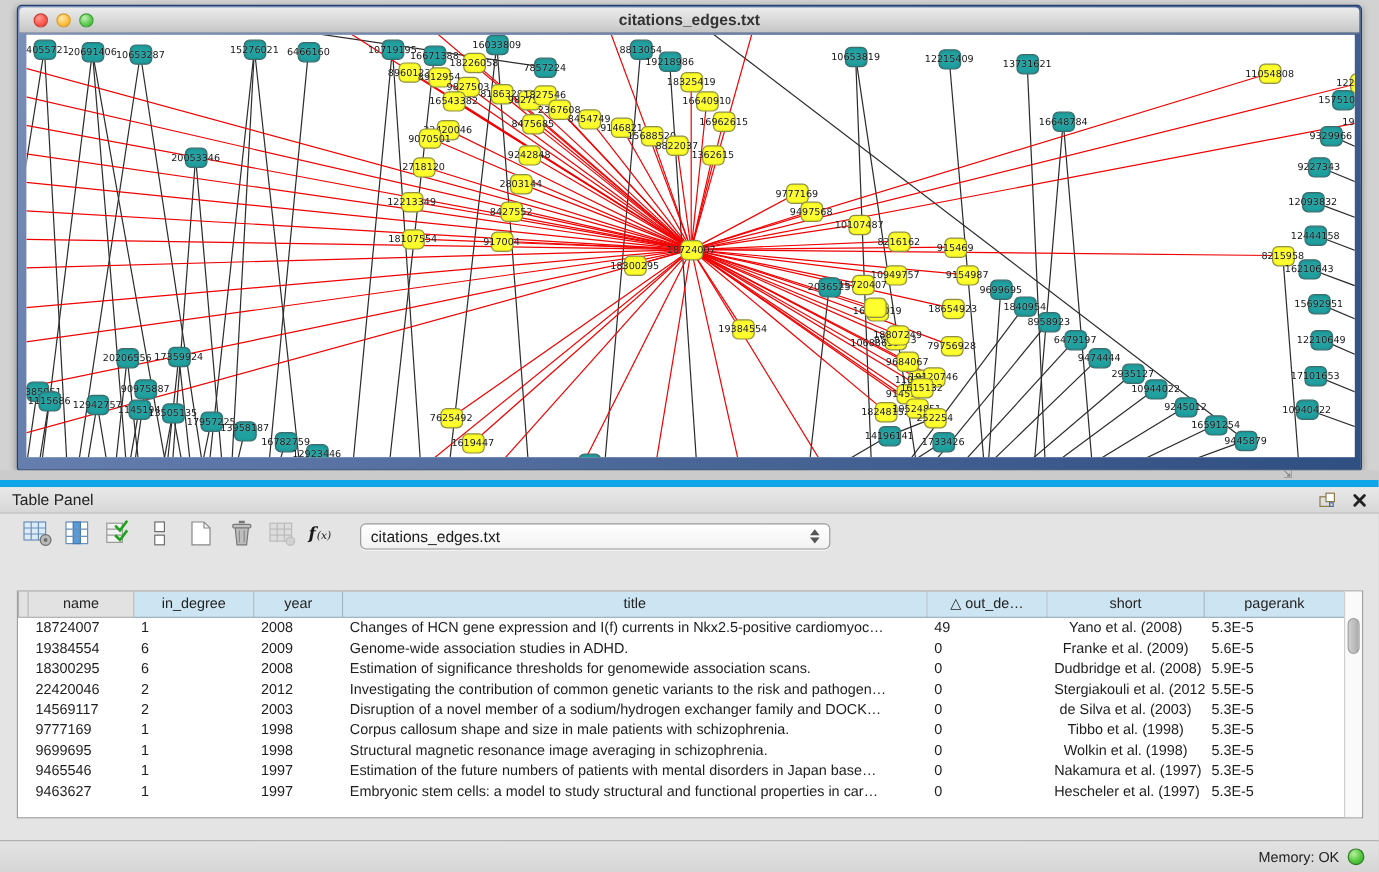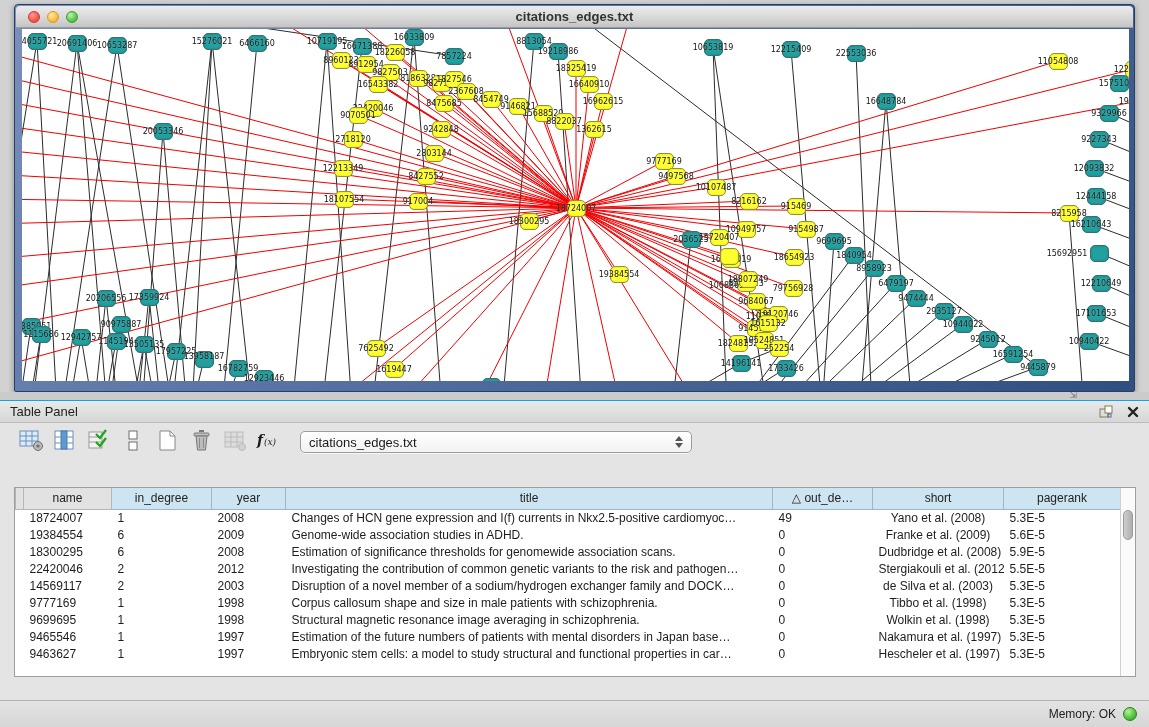--- a/index.html
+++ b/index.html
@@ -23,21 +23,21 @@
   .canvas svg { position:absolute; left:0; top:0; }
   .gnode { position:absolute; width:19px; height:17px; border-radius:5px; border:1px solid #5a5a5a; }
   .gnode.y { background:#ffff2e; border-color:#8f8f45; box-shadow:inset 0 0 2px #d9d900; }
   .gnode.t { background:#21a0a0; border-color:#3f6d6d; box-shadow:inset 0 0 2px #0f7d7d; }
   .nlabel { position:absolute; width:70px; text-align:center; font-size:8px; line-height:9px;
     color:#141414; font-family:"DejaVu Sans", sans-serif; pointer-events:none; white-space:nowrap;
     text-shadow:0 0 1px rgba(255,255,255,.55); }
 
   
   .table-panel { position:absolute; left:0; top:400px; width:1149px; height:300px;
-    background:#e4e4e4; border-top:1px solid #0ea5e9; }
+    background:#e4e4e4; border-top:6px solid #0ea5e9; }
   .splitter { position:absolute; left:0; top:392px; width:1149px; height:8px; background:#cbcbcb; }
   .grip-ic { position:absolute; right:72px; top:-2px; color:#777; font-size:9px; }
   .tp-header { height:22px; background:linear-gradient(#e9e9e9,#d7d7d7); border-bottom:1px solid #bcbcbc;
     display:flex; align-items:center; padding:0 10px; }
   .tp-title { font-size:13px; color:#222; }
   .tp-header .spacer { flex:1; }
   .hdr-ic { margin-left:14px; cursor:pointer; display:inline-flex; align-items:center; }
 
   .tp-toolbar { height:34px; display:flex; align-items:center; padding:6px 0 2px 18px; }
   .tool-ic { width:27px; height:24px; margin-right:7px; display:inline-flex; align-items:center; justify-content:center; }
@@ -382,39 +382,39 @@
       <div class="nlabel" style="left: 397px; top: 23px;">7857224</div>
       <div class="gnode t" style="left: 502.5px; top: 3.5px;"></div>
       <div class="nlabel" style="left: 477px; top: 8px;">8813054</div>
       <div class="gnode t" style="left: 526.5px; top: 13.5px;"></div>
       <div class="nlabel" style="left: 501px; top: 18px;">19218986</div>
       <div class="gnode t" style="left: 681.5px; top: 9.5px;"></div>
       <div class="nlabel" style="left: 656px; top: 14px;">10653819</div>
       <div class="gnode t" style="left: 759.5px; top: 11.5px;"></div>
       <div class="nlabel" style="left: 734px; top: 16px;">12215409</div>
       <div class="gnode t" style="left: 824.5px; top: 15.5px;"></div>
-      <div class="nlabel" style="left: 799px; top: 20px;">22553036</div>
+      <div class="nlabel" style="left: 799px; top: 20px;">13731621</div>
       <div class="gnode t" style="left: 131.5px; top: 93.5px;"></div>
       <div class="nlabel" style="left: 106px; top: 98px;">20053346</div>
       <div class="gnode t" style="left: 854.5px; top: 63.5px;"></div>
       <div class="nlabel" style="left: 829px; top: 68px;">16648784</div>
       <div class="gnode t" style="left: 1087.5px; top: 45.5px;"></div>
       <div class="nlabel" style="left: 1062px; top: 50px;">15751074</div>
       <div class="gnode t" style="left: 1077.5px; top: 75.5px;"></div>
       <div class="nlabel" style="left: 1052px; top: 80px;">9329966</div>
       <div class="gnode t" style="left: 1067.5px; top: 101.5px;"></div>
       <div class="nlabel" style="left: 1042px; top: 106px;">9227343</div>
       <div class="gnode t" style="left: 1062.5px; top: 130.5px;"></div>
       <div class="nlabel" style="left: 1037px; top: 135px;">12093832</div>
       <div class="gnode t" style="left: 1064.5px; top: 158.5px;"></div>
       <div class="nlabel" style="left: 1039px; top: 163px;">12444158</div>
       <div class="gnode t" style="left: 1059.5px; top: 186.5px;"></div>
       <div class="nlabel" style="left: 1034px; top: 191px;">16210643</div>
       <div class="gnode t" style="left: 1067.5px; top: 215.5px;"></div>
-      <div class="nlabel" style="left: 1010px; top: 220px;">15692951</div>
+      <div class="nlabel" style="left: 1042px; top: 220px;">15692951</div>
       <div class="gnode t" style="left: 1069.5px; top: 245.5px;"></div>
       <div class="nlabel" style="left: 1044px; top: 250px;">12210649</div>
       <div class="gnode t" style="left: 1064.5px; top: 275.5px;"></div>
       <div class="nlabel" style="left: 1039px; top: 280px;">17101653</div>
       <div class="gnode t" style="left: 1057.5px; top: 303.5px;"></div>
       <div class="nlabel" style="left: 1032px; top: 308px;">10940422</div>
       <div class="gnode t" style="left: 822.5px; top: 217.5px;"></div>
       <div class="nlabel" style="left: 797px; top: 222px;">1840954</div>
       <div class="gnode t" style="left: 842.5px; top: 230.5px;"></div>
       <div class="nlabel" style="left: 817px; top: 235px;">8958923</div>

